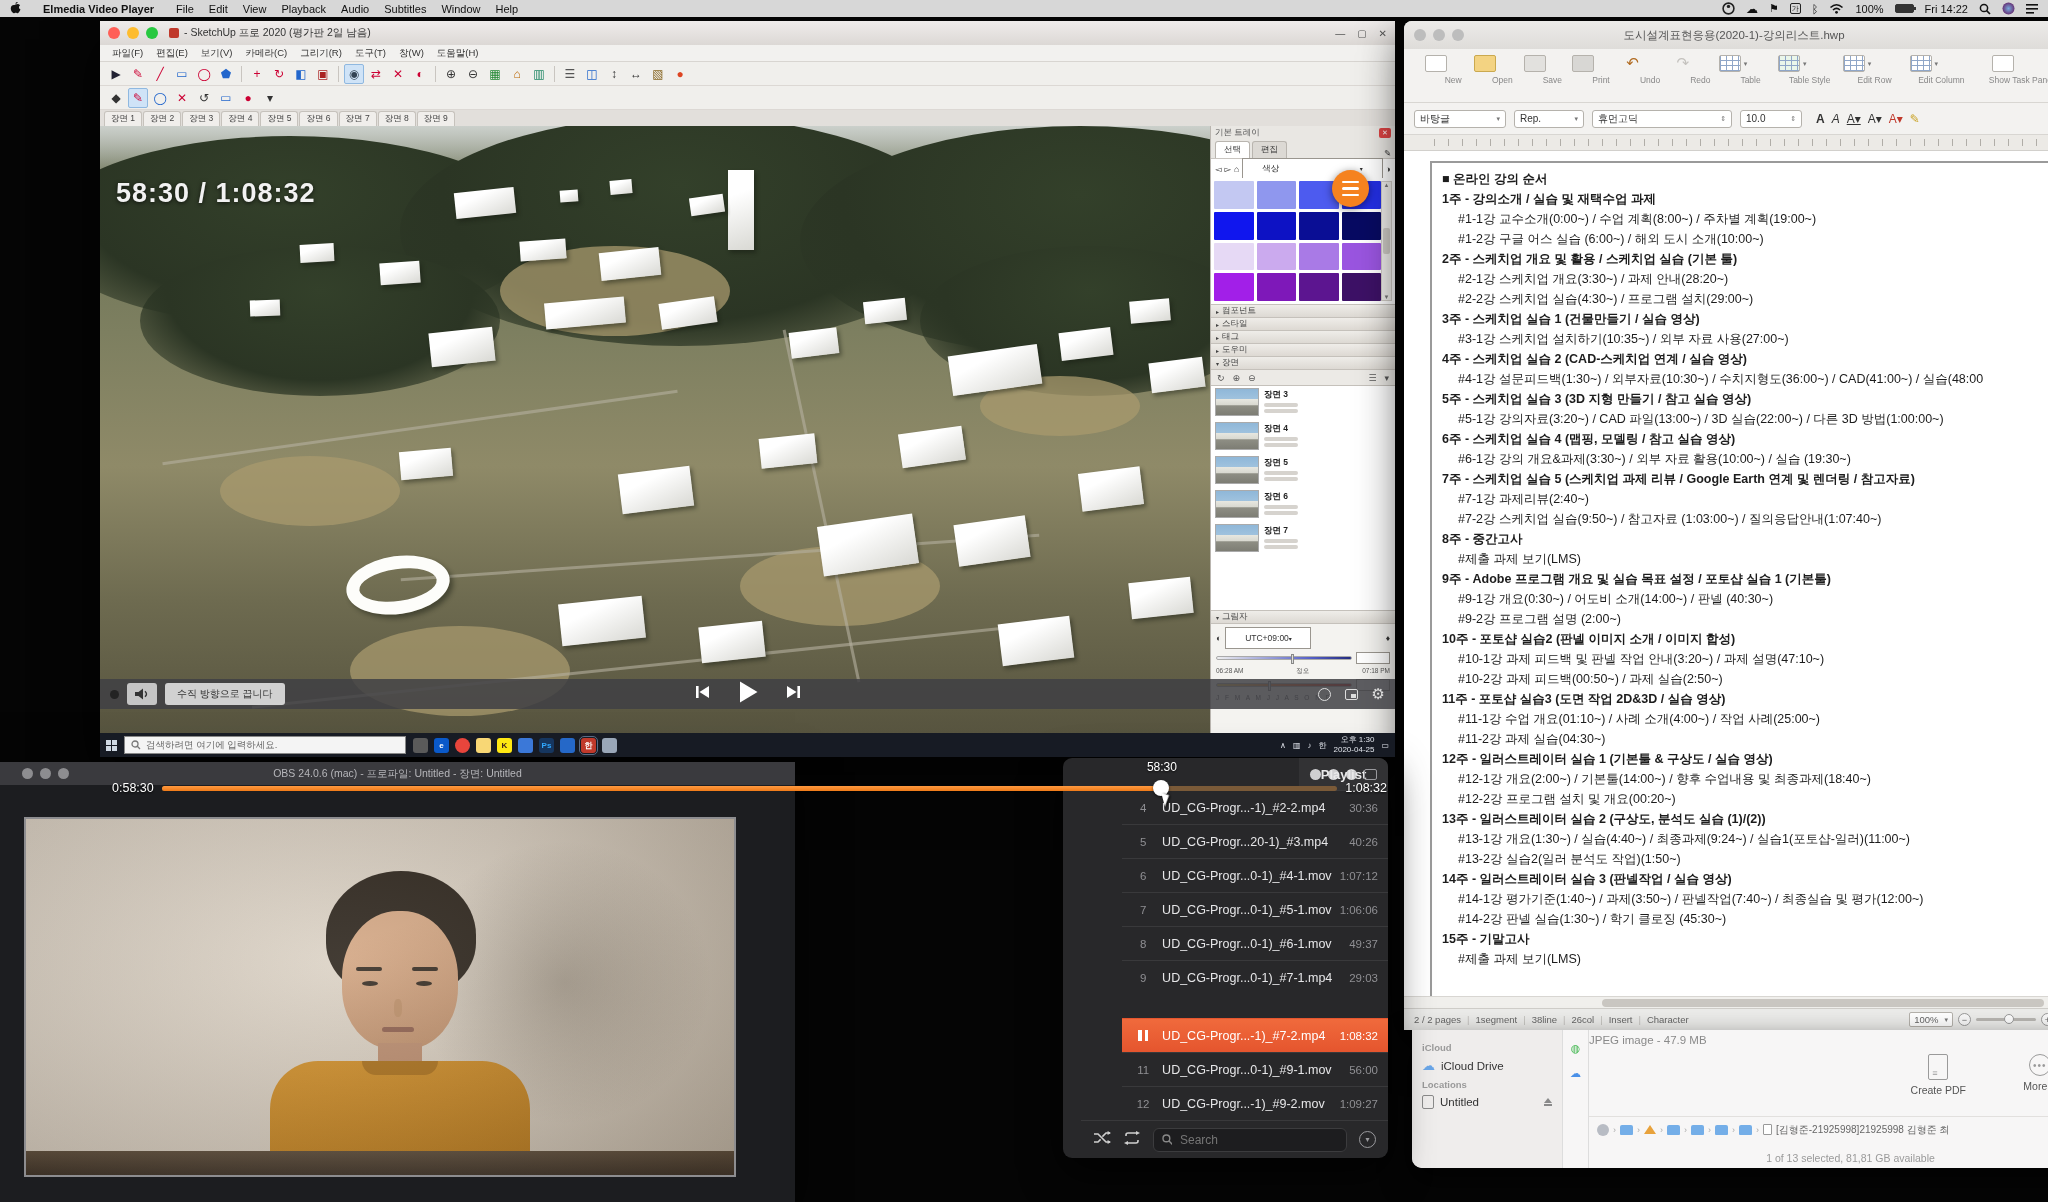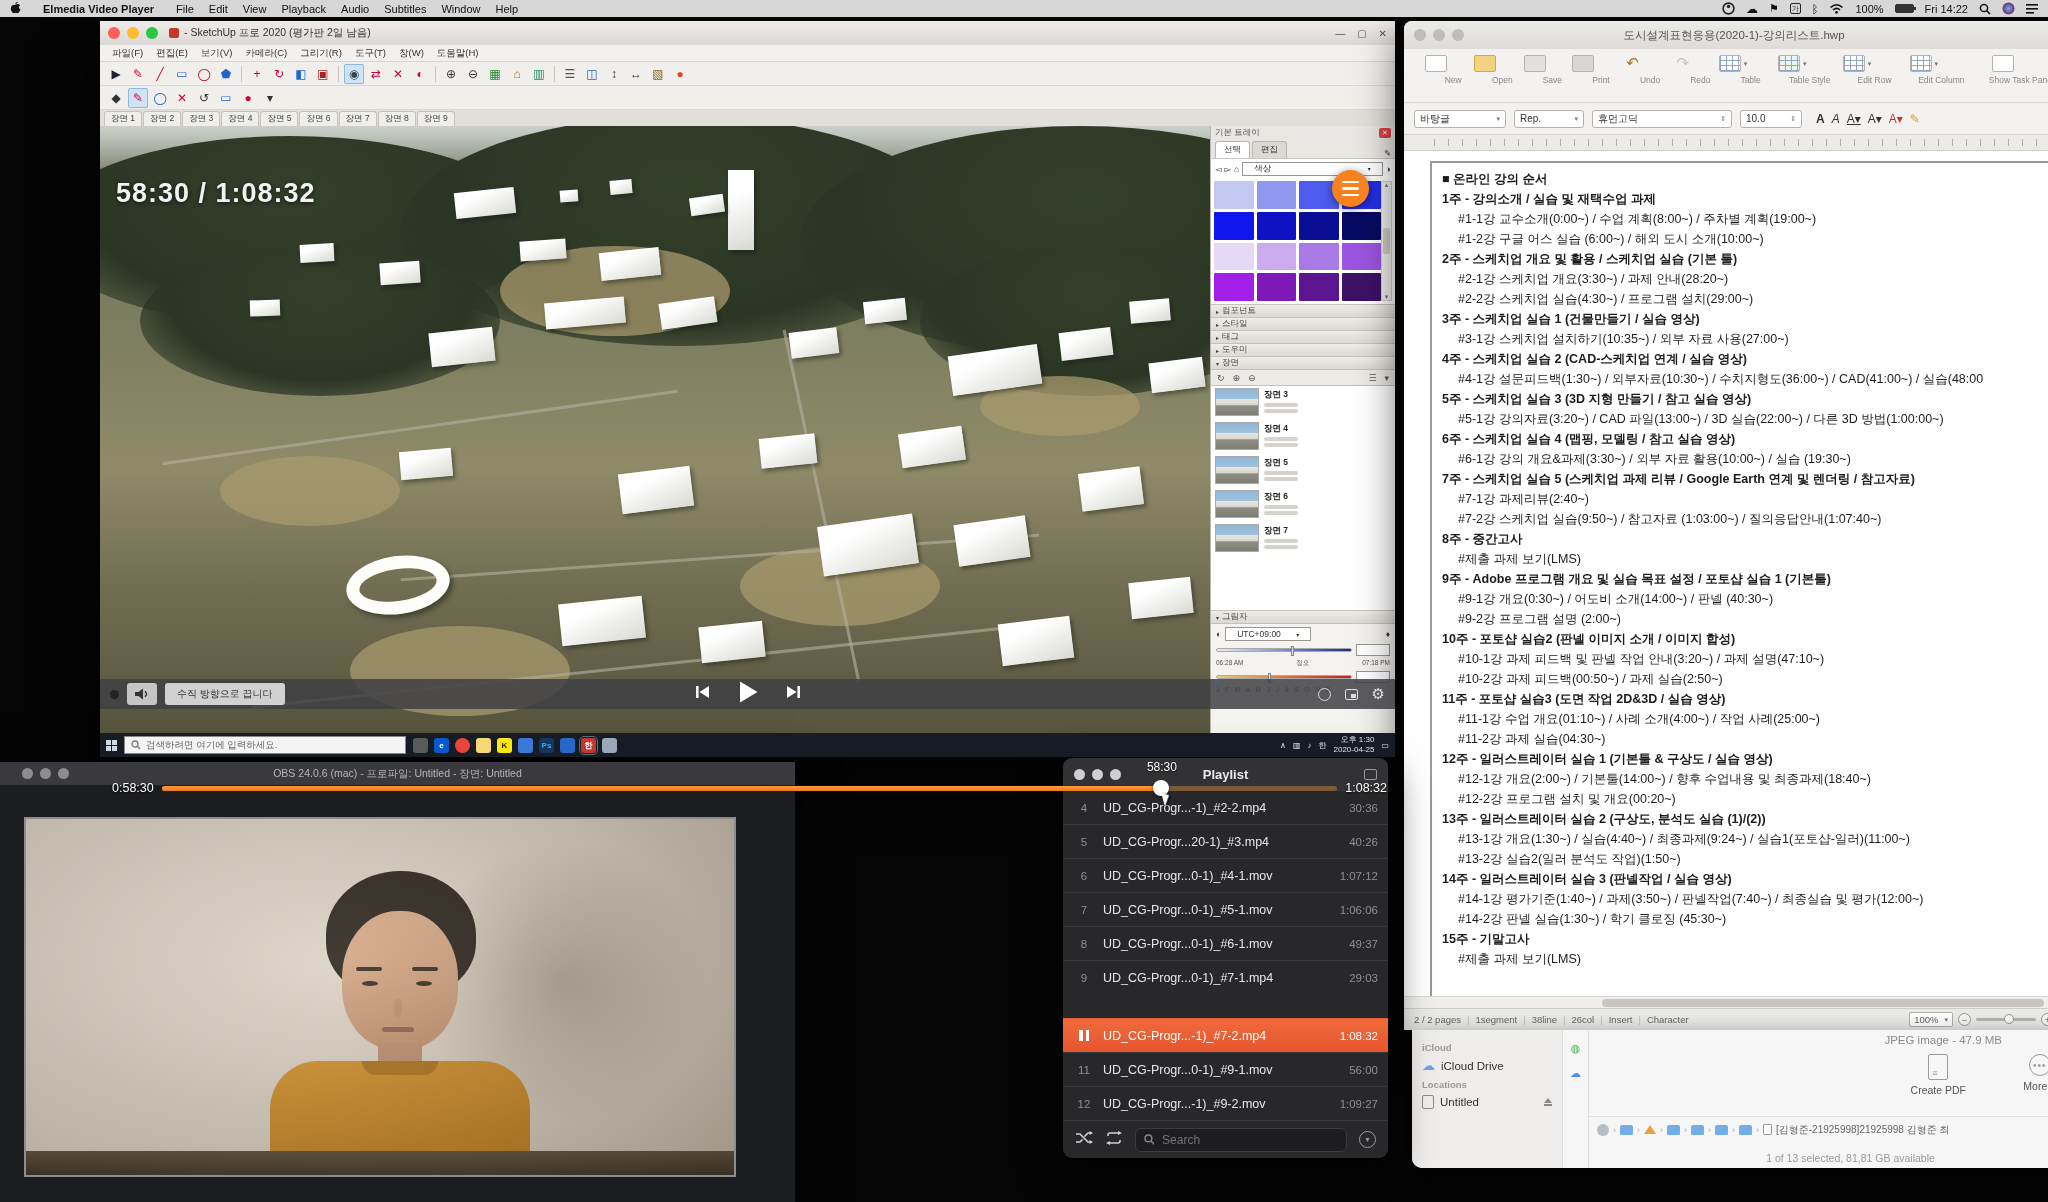--- a/index.html
+++ b/index.html
@@ -52,22 +52,22 @@
   
   #tray{flex:0 0 185px;background:#e9e7e3;border-left:1px solid #b9b5af;font-size:8.5px;color:#333;
     display:flex;flex-direction:column;}
   .tray-head{height:14px;display:flex;align-items:center;padding:0 4px;color:#555;}
   .tray-x{margin-left:auto;width:12px;height:10px;background:#d44;border-radius:2px;color:#fff;
     display:flex;align-items:center;justify-content:center;font-size:7px;}
   .tray-tabs{height:18px;display:flex;align-items:flex-end;padding:0 4px;gap:2px;}
   .ttab{padding:2px 8px;border:1px solid #b9b5af;border-bottom:none;border-radius:3px 3px 0 0;background:#dcd9d4;}
   .ttab.on{background:#fff;}
   .tray-selrow{height:20px;display:flex;align-items:center;gap:3px;padding:0 4px;background:#fff;border-top:1px solid #c9c5c0;}
-  .combo{flex:1;height:14px;border:1px solid #9a968f;background:#fff;display:flex;align-items:center;
-    padding:0 11px;justify-content:space-between;color:#333;}
+  .combo{flex:1;height:22px;border:1px solid #9a968f;background:#fff;display:flex;align-items:center;
+    padding:0 19px;justify-content:space-between;color:#333;}
   .swatch-wrap{height:126px;background:#fff;display:flex;padding:3px;}
   .swatch-grid{flex:1;display:grid;grid-template-columns:repeat(4,1fr);grid-template-rows:repeat(4,1fr);gap:3px;}
   .sw{border-radius:1px;}
   .vscr{width:11px;background:#f0efec;border:1px solid #d2cec8;display:flex;flex-direction:column;align-items:center;justify-content:space-between;font-size:6px;color:#777;}
   .vscr .thumb{width:7px;height:26px;background:#cfccc6;border-radius:2px;}
   .tray-sec{height:13px;background:linear-gradient(#efede9,#ddd9d3);border-top:1px solid #c5c1bb;
     display:flex;align-items:center;padding:0 5px;gap:3px;color:#444;}
   .tray-sec .arr{font-size:6px;}
   .tray-icons{height:16px;display:flex;align-items:center;gap:8px;padding:0 6px;background:#eceae6;border-top:1px solid #c5c1bb;color:#555;font-size:9px;}
   .scene-list{height:225px;background:#fff;border-top:1px solid #c5c1bb;overflow:hidden;padding:2px 4px;}
@@ -179,21 +179,21 @@
   .f-head{font-size:9.5px;color:#9a9a9a;font-weight:bold;margin:4px 0 5px 0;}
   .f-row{display:flex;align-items:center;gap:6px;margin-bottom:6px;}
   .f-cloud{color:#6aa6e8;font-size:13px;}
   .f-dev{width:12px;height:14px;border:1.4px solid #8a8a8a;border-radius:2px;}
   .f-eject{margin-left:auto;display:flex;flex-direction:column;align-items:center;gap:1px;}
   .f-eject .t{width:0;height:0;border-left:4px solid transparent;border-right:4px solid transparent;border-bottom:5px solid #8a8a8a;}
   .f-eject .b{width:8px;height:1.6px;background:#8a8a8a;}
   .f-badges{flex:0 0 26px;border-left:1px solid #ddd;display:flex;flex-direction:column;align-items:center;
     padding-top:12px;gap:12px;font-size:11px;}
   .f-content{flex:1;position:relative;border-left:1px solid #ddd;font-size:11px;color:#777;}
-  .f-fileinfo{position:absolute;left:0;right:110px;top:4px;text-align:right;font-size:11.5px;color:#8a8a8a;}
+  .f-fileinfo{position:absolute;left:0;right:110px;top:4px;text-align:left;font-size:11.5px;color:#8a8a8a;}
   .f-act{position:absolute;top:24px;display:flex;flex-direction:column;align-items:center;gap:4px;color:#555;font-size:10.5px;}
   .f-doc{width:20px;height:26px;border:1.6px solid #9a9a9a;border-radius:2px;position:relative;}
   .f-doc:after{content:"≡";position:absolute;left:3px;bottom:1px;color:#9a9a9a;font-size:9px;}
   .f-more-ic{width:22px;height:22px;border:1.6px solid #9a9a9a;border-radius:50%;display:flex;align-items:center;justify-content:center;color:#9a9a9a;font-size:10px;letter-spacing:1px;}
   .f-crumbbar{position:absolute;left:0;right:0;bottom:26px;height:26px;border-top:1px solid #e2e0de;
     display:flex;align-items:center;gap:4px;padding:0 8px;font-size:10px;color:#666;white-space:nowrap;overflow:hidden;}
   .crumb-folder{width:13px;height:10px;background:#74aee8;border-radius:2px 2px 1px 1px;flex:0 0 auto;}
   .crumb-disk{width:12px;height:12px;border-radius:50%;background:#b8bcc4;flex:0 0 auto;}
   .crumb-home{width:0;height:0;border-left:6px solid transparent;border-right:6px solid transparent;border-bottom:9px solid #e8a23c;flex:0 0 auto;}
   .crumb-sep{color:#aaa;font-size:9px;}
@@ -218,21 +218,21 @@
   .mouth{position:absolute;left:356px;top:208px;width:32px;height:5px;background:#8a5a48;border-radius:3px;}
   .neck{position:absolute;left:352px;top:224px;width:44px;height:24px;background:#b9896a;}
   .sweater{position:absolute;left:244px;top:242px;width:260px;height:120px;border-radius:48px 48px 6px 6px;
     background:linear-gradient(160deg,#d08c22 10%,#b87818 90%);}
   .sweater:after{content:"";position:absolute;left:92px;top:0;width:76px;height:14px;border-radius:0 0 20px 20px;background:#a86c14;}
   .desk{position:absolute;left:0;bottom:0;width:100%;height:24px;background:linear-gradient(#5a4a38,#3a2f24);}
   .obs-status{height:22px;background:#2b2c2f;display:flex;align-items:center;justify-content:flex-end;
     gap:36px;padding:0 70px 0 0;font-size:10.5px;color:#9a9a9e;flex:0 0 auto;}
   
   #playlist{position:absolute;left:1063px;top:758px;width:325px;height:400px;background:#28282a;
-    border-radius:9px;box-shadow:0 14px 40px rgba(0,0,0,.8);display:flex;flex-direction:column;overflow:hidden;}
+    border-radius:9px;box-shadow:0 14px 40px rgba(0,0,0,.8);display:flex;flex-direction:column;overflow:hidden;align-items:flex-end;}
   .pl-title{height:32px;background:#323234;display:flex;align-items:center;padding:0 11px;position:relative;flex:0 0 auto;}
   .pl-dot{width:11px;height:11px;border-radius:50%;background:#cfcfd1;margin-right:7px;}
   .pl-tword{position:absolute;left:0;right:0;text-align:center;font-size:13px;font-weight:bold;color:#e9e9ea;}
   .pl-pip{margin-left:auto;z-index:2;}
   .pl-rows{flex:1;display:flex;flex-direction:column;}
   .pl-row{flex:1;display:flex;align-items:center;padding:0 10px;gap:8px;border-top:1px solid #39393b;
     font-size:12.5px;color:#e6e6e8;}
   .pl-row .idx{flex:0 0 22px;text-align:center;color:#8f8f93;font-size:11.5px;}
   .pl-row .nm{flex:1;white-space:nowrap;overflow:hidden;}
   .pl-row .dur{flex:0 0 auto;color:#8f8f93;font-size:11.5px;}

